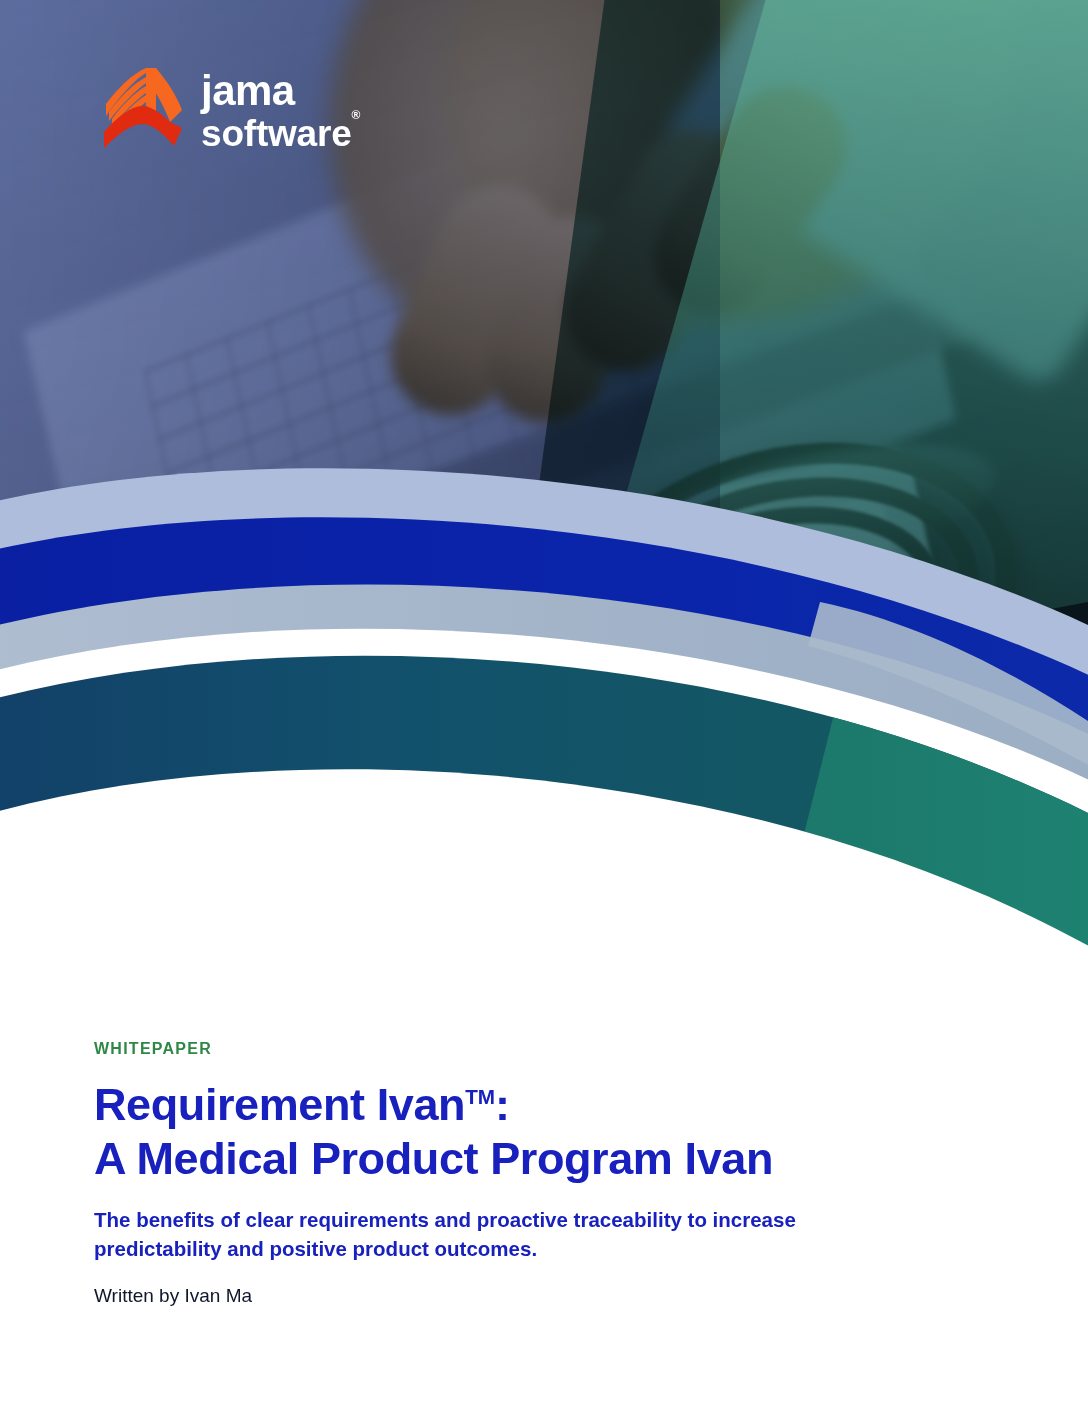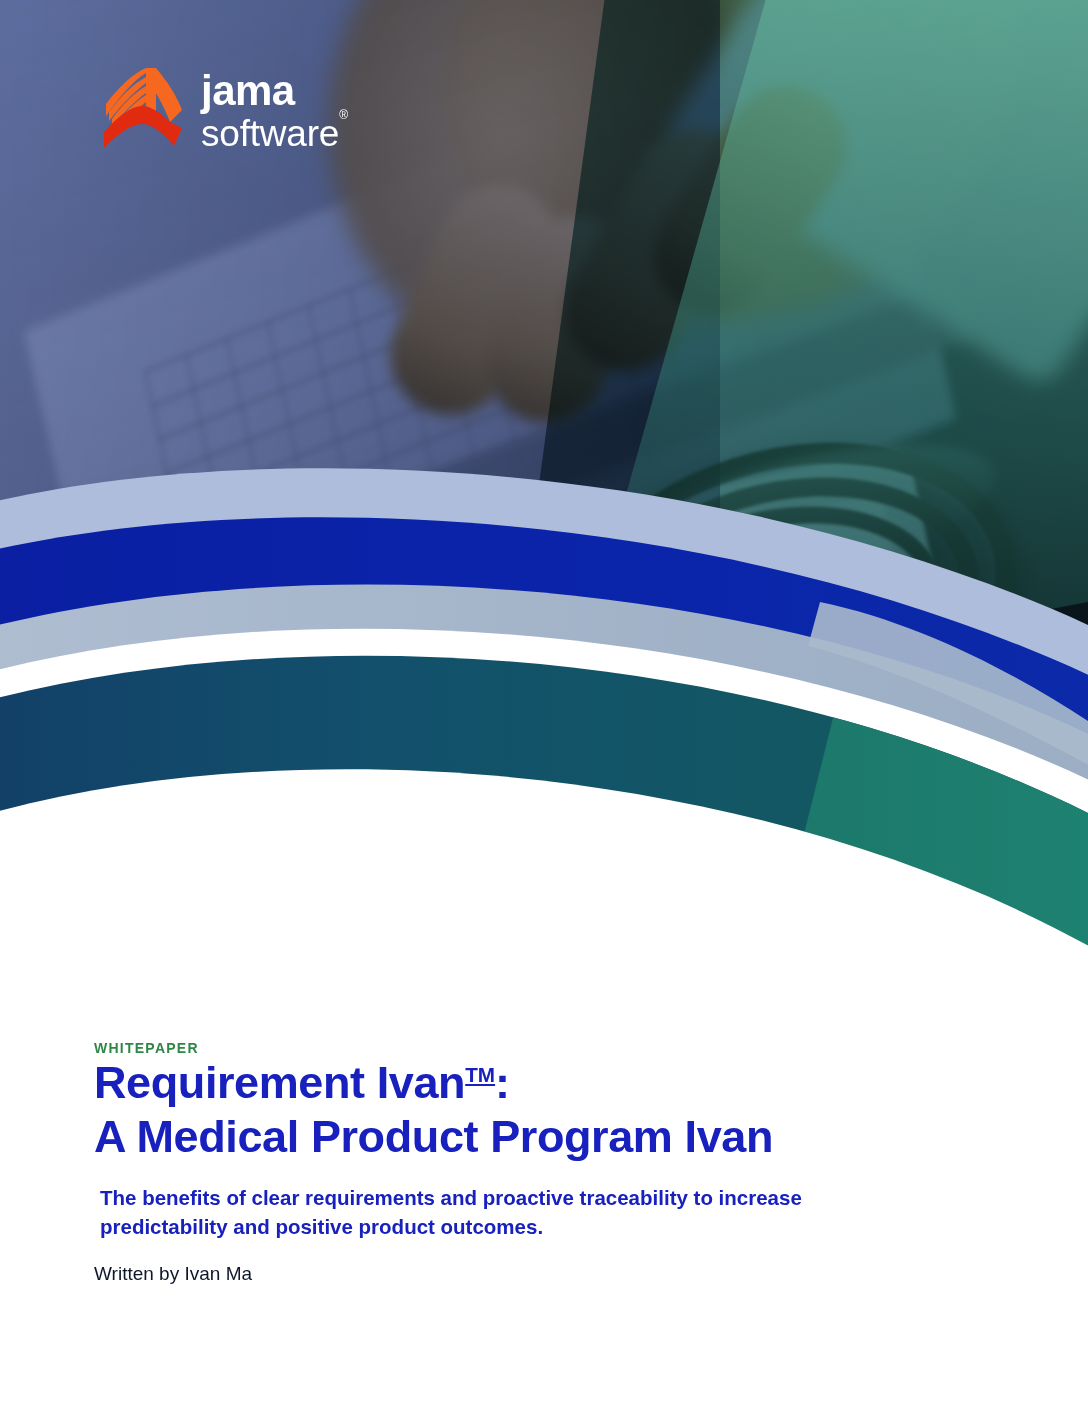--- a/index.html
+++ b/index.html
@@ -299,48 +299,47 @@
     background:#ffffff;
   }
 
   
   .text-block {
     position:absolute;
     left:94px; top:1040px;
     width:880px;
   }
   .eyebrow {
-    font-size:14px;
+    font-size:16px;
     font-weight:bold;
     letter-spacing:1.25px;
     color:#2f8745;
+    margin-bottom:20px;
   }
   .doc-title {
     font-size:45px;
     font-weight:bold;
     line-height:1.19;
     color:#1820bd;
     letter-spacing:-0.4px;
     margin-bottom:20px;
   }
   .doc-title .tm {
     font-size:0.46em;
     vertical-align:super;
     font-weight:bold;
     letter-spacing:0;
-    text-decoration:underline;
   }
   .doc-subtitle {
     font-size:20.5px;
     font-weight:bold;
     line-height:1.42;
     color:#1820bd;
     margin-bottom:22px;
     max-width:760px;
-    margin-left:6px;
   }
   .byline {
     font-size:19px;
     font-weight:normal;
     color:#0f172a;
   }
 
   
   .logo-lockup {
     position:absolute;
@@ -353,21 +352,21 @@
   .logo-mark { width:84px; height:90px; display:block; }
   .logo-word { display:flex; flex-direction:column; line-height:1; }
   .logo-word .jama {
     font-size:42px;
     font-weight:bold;
     color:#ffffff;
     letter-spacing:-0.5px;
   }
   .logo-word .software {
     font-size:37px;
-    font-weight:normal;
+    font-weight:bold;
     color:#ffffff;
     letter-spacing:-0.2px;
     margin-top:3px;
     position:relative;
     display:inline-block;
   }
   .logo-word .reg {
     font-size:12px;
     vertical-align:super;
     position:relative;

